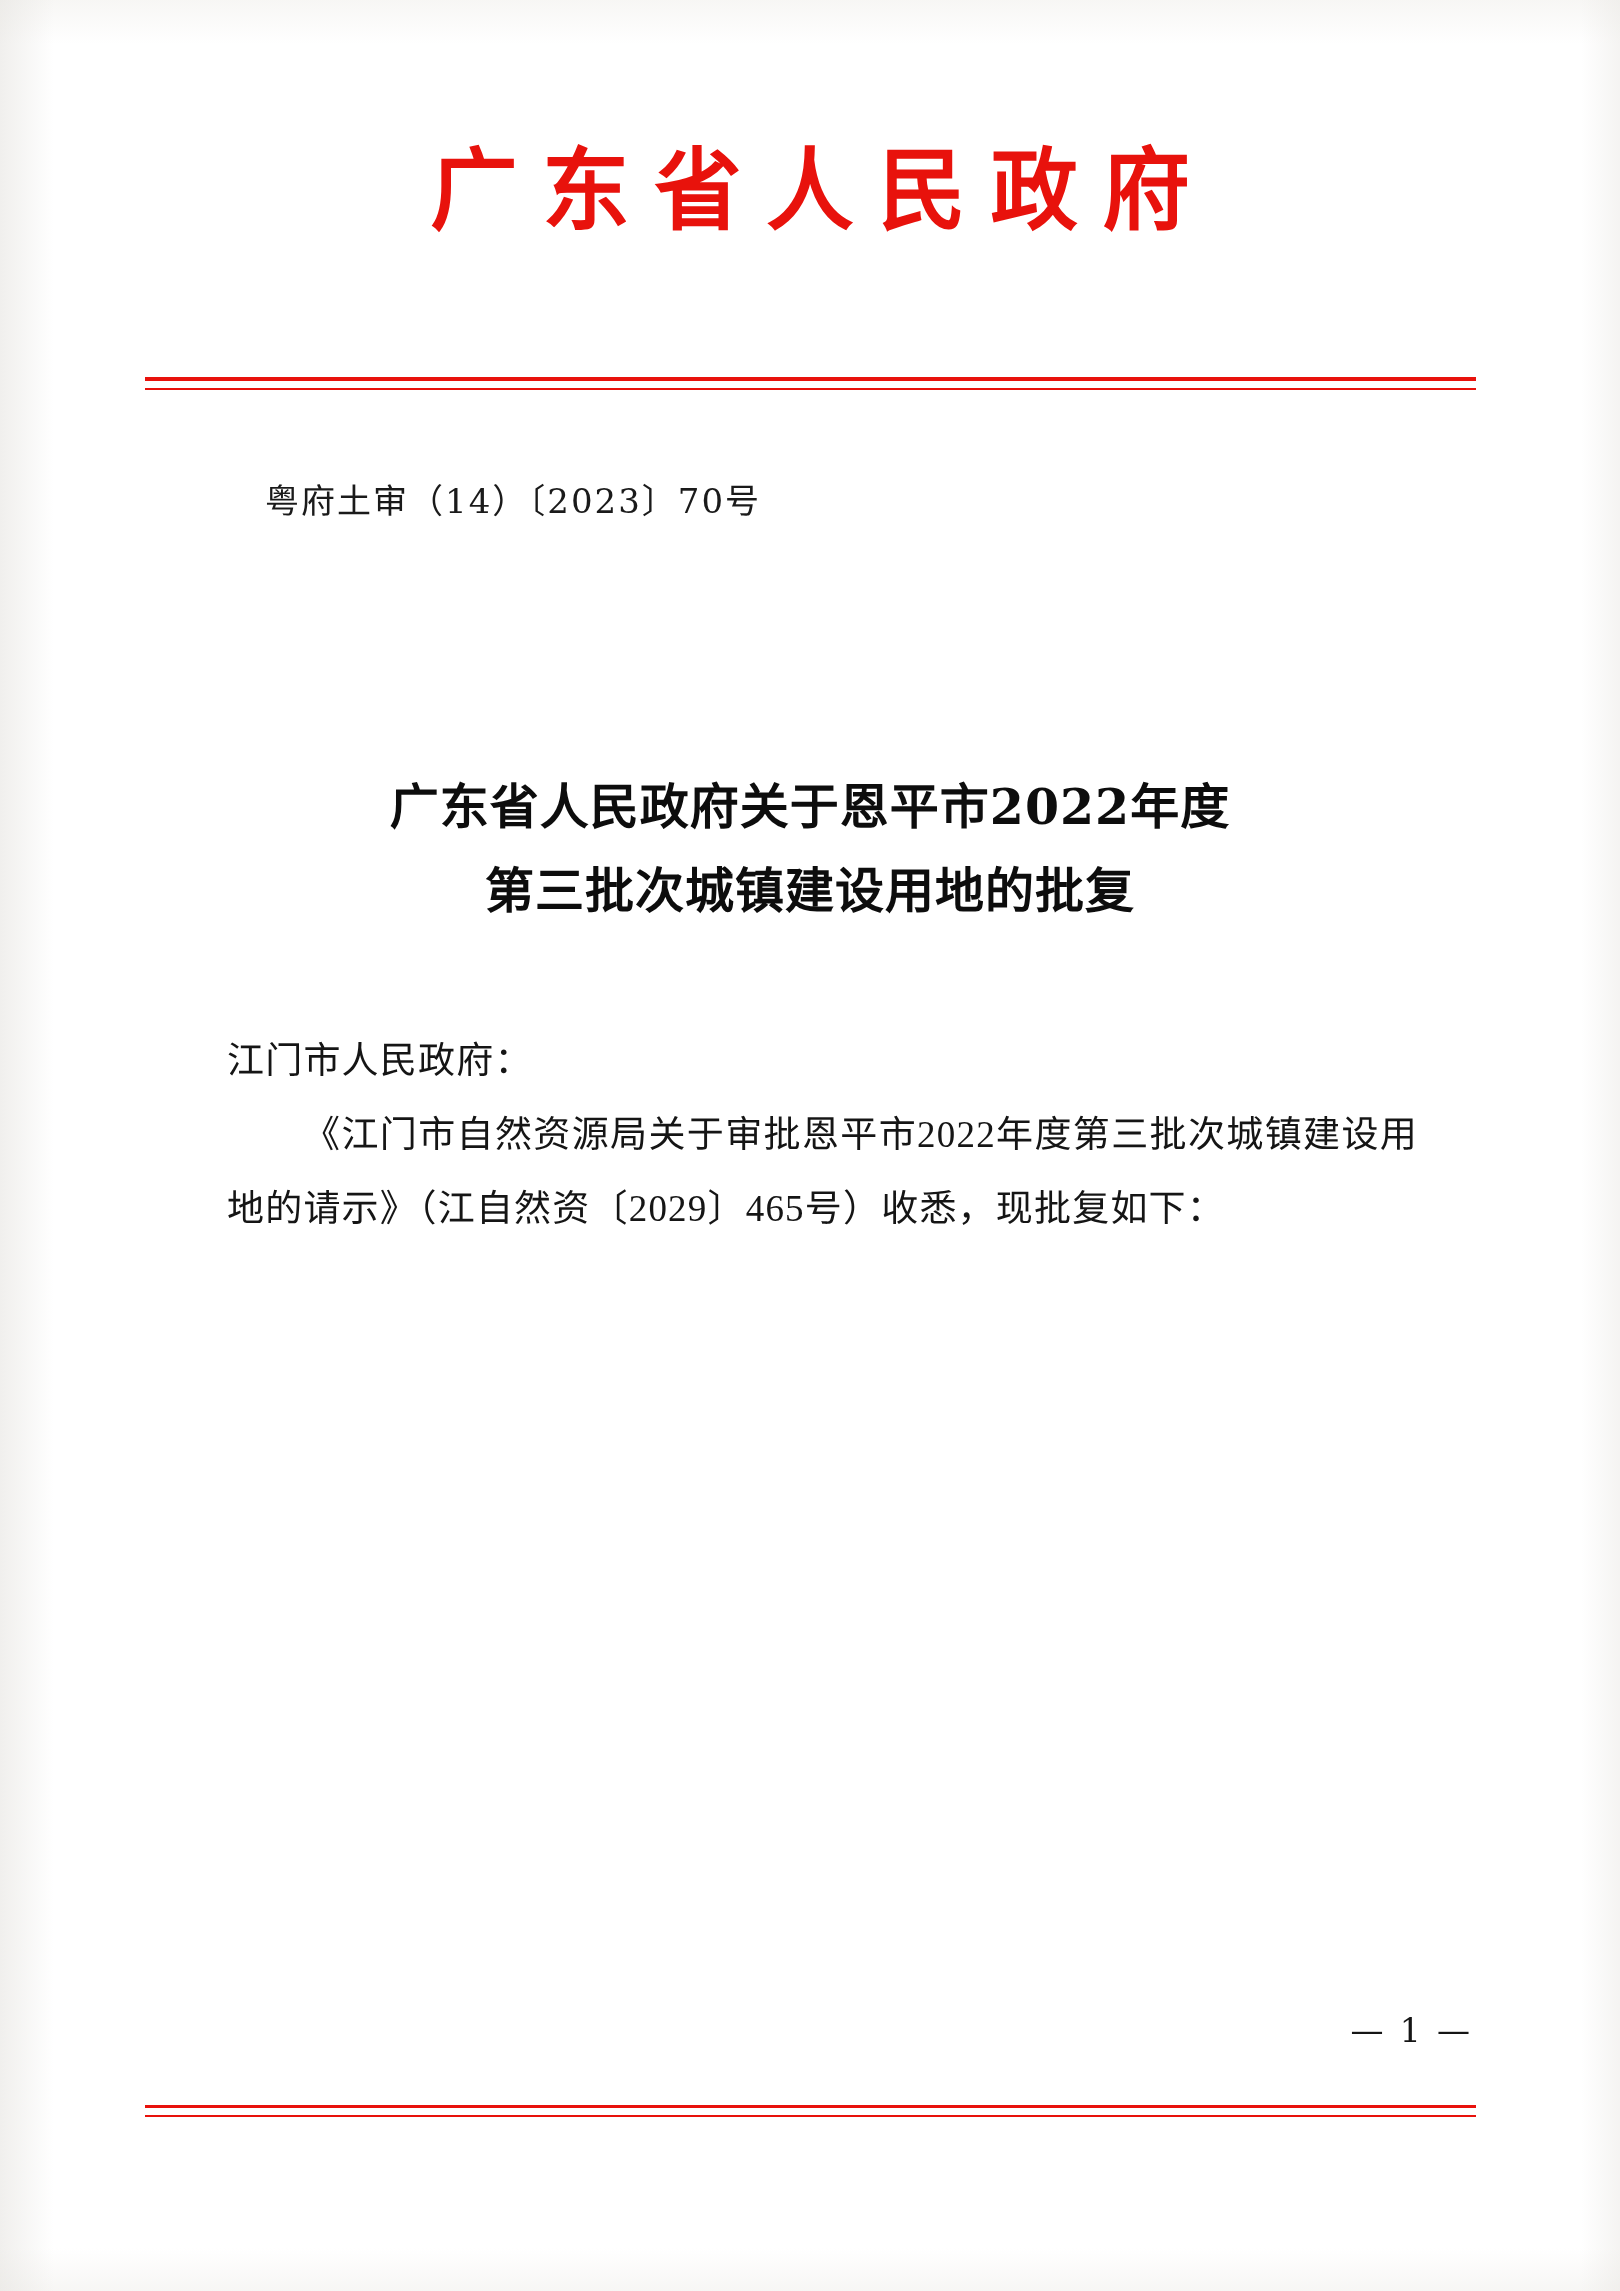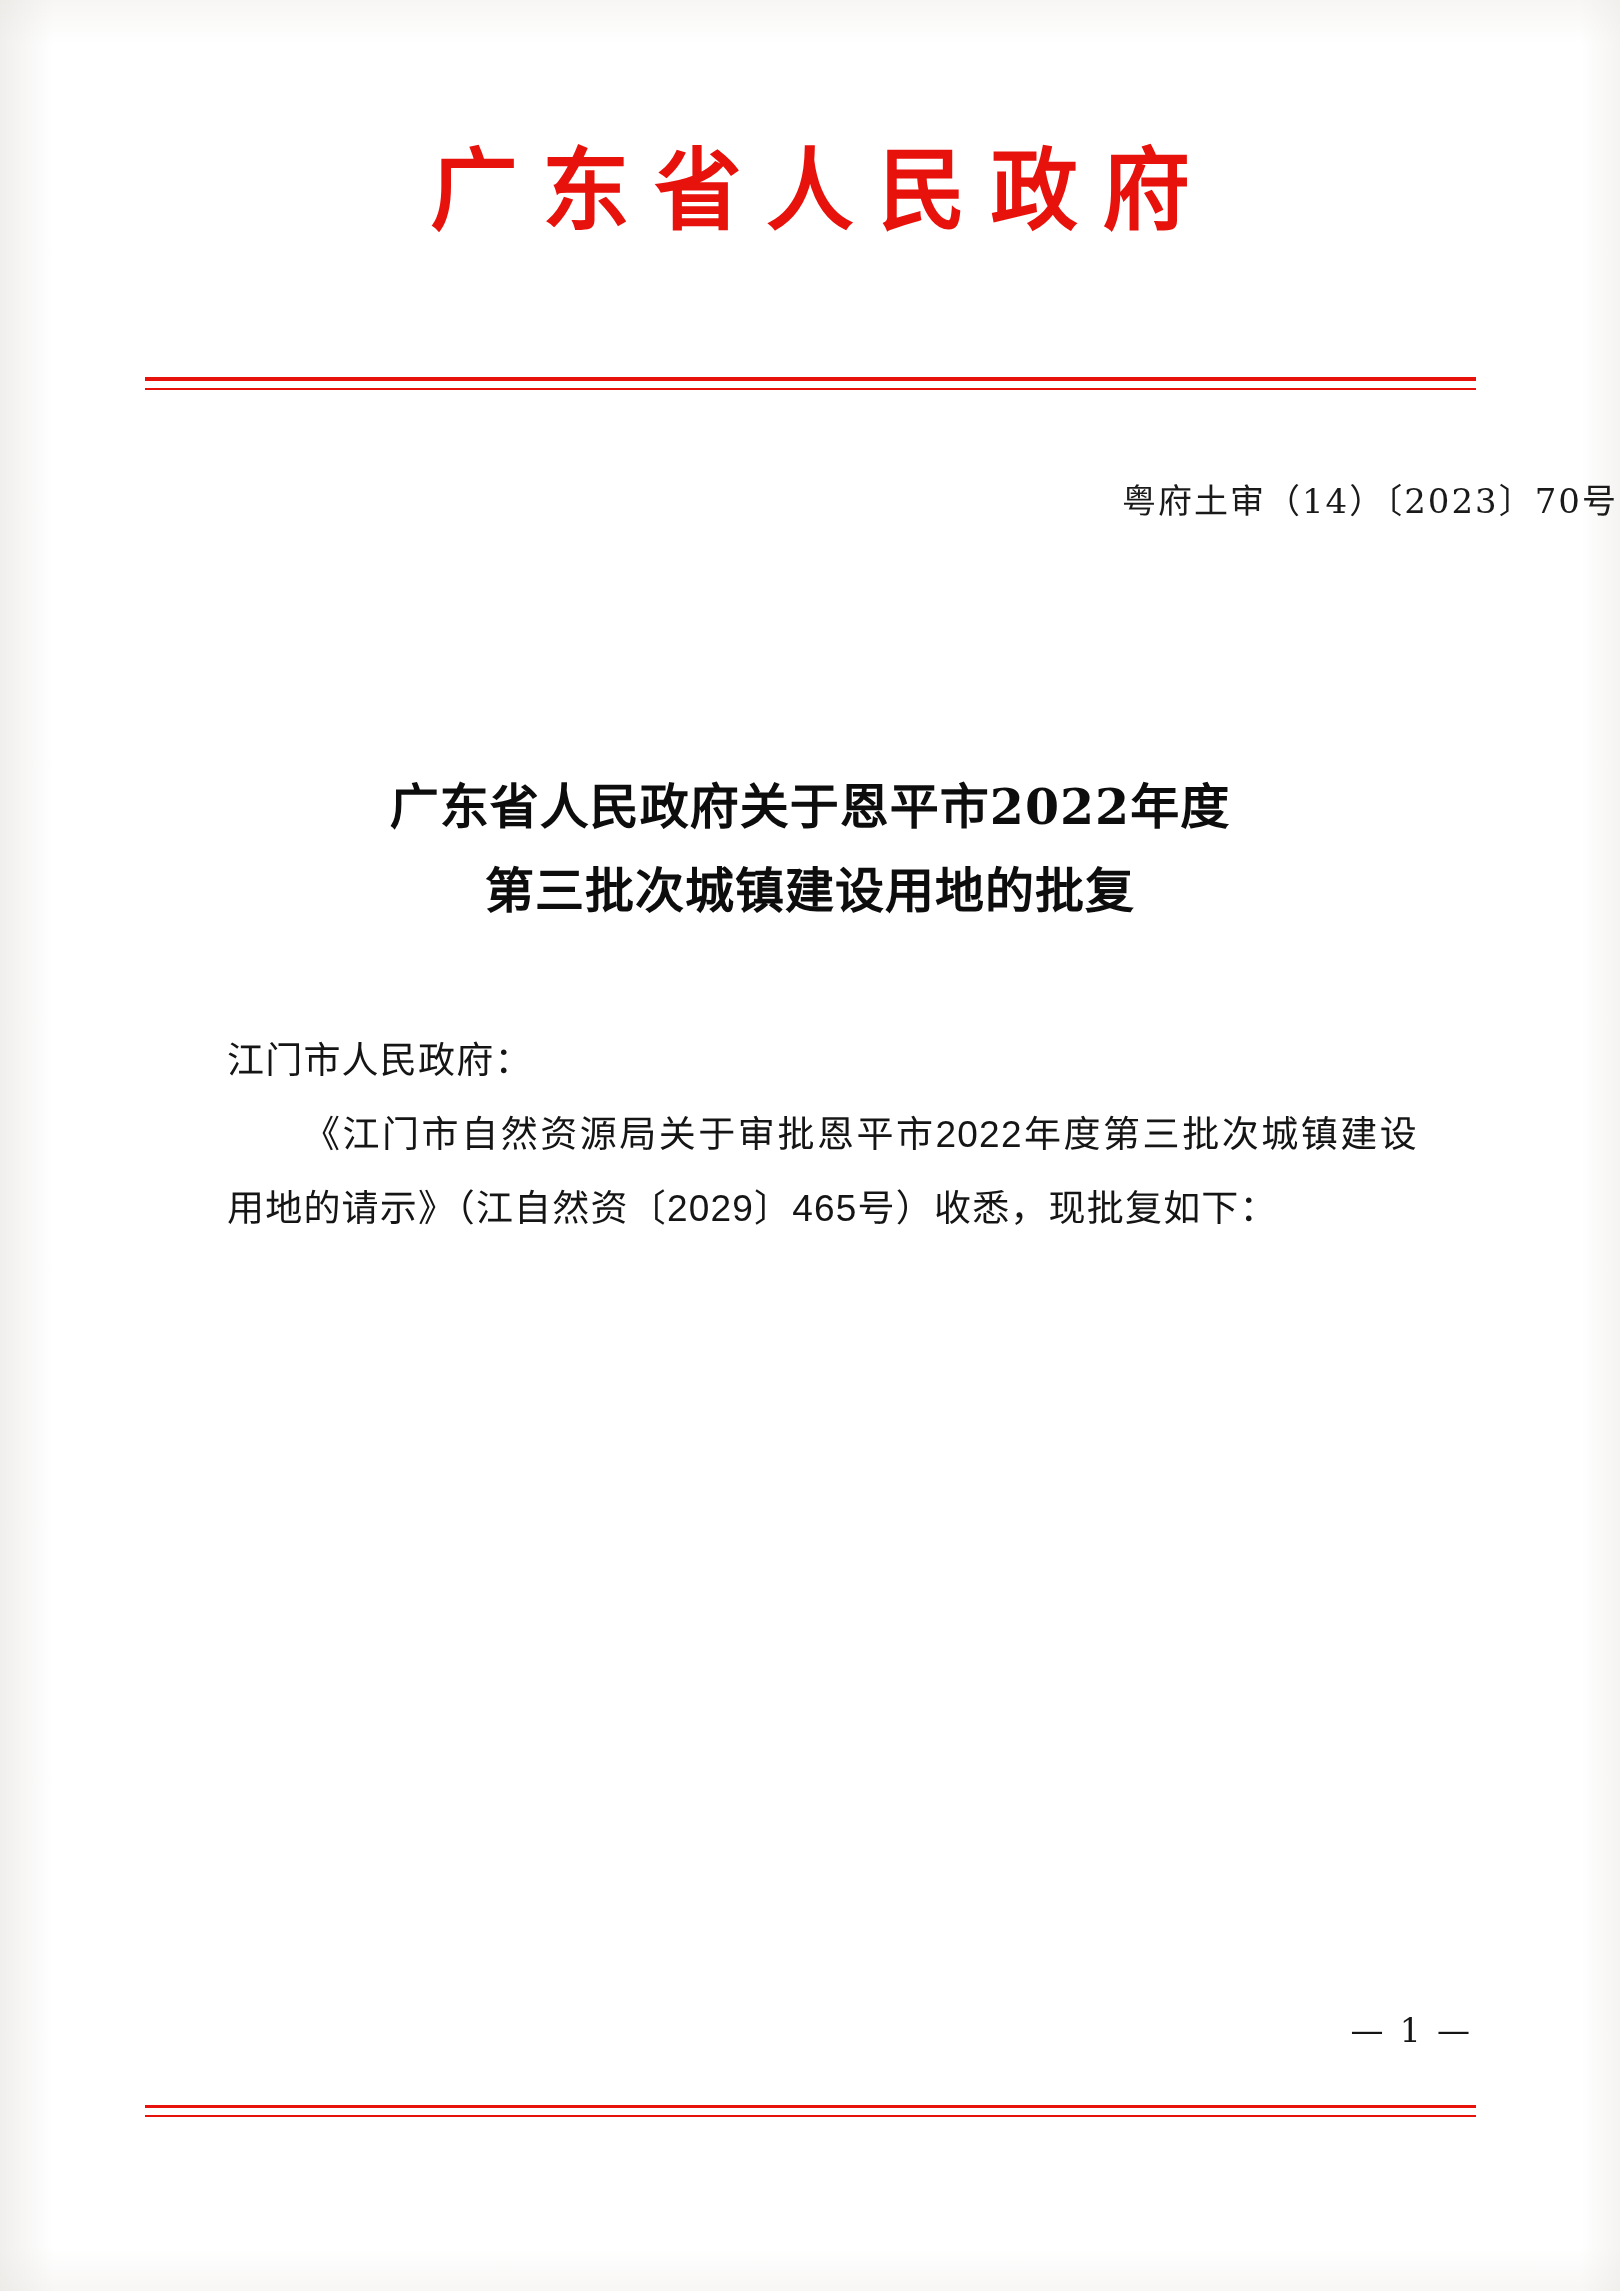--- a/index.html
+++ b/index.html
@@ -73,29 +73,28 @@
     height: 2px;
     background: #e8120c;
   }
 
   
   .doc-number {
     position: absolute;
     top: 478px;
     left: 0;
     width: 1580px;
-    text-align: right;
+    text-align: left;
     font-family: "DejaVu Serif", "Liberation Serif", serif;
     font-size: 34px;
     line-height: 1.4;
     letter-spacing: 2px;
     color: #1a1a1a;
     padding-left: 265px;
     box-sizing: border-box;
-    margin-left: 38px;
   }
 
   
   .doc-title {
     position: absolute;
     top: 765px;
     left: 0;
     width: 100%;
     text-align: center;
   }
@@ -109,21 +108,21 @@
   }
 
   
   .body-block {
     position: absolute;
     top: 1024px;
     left: 227px;
     width: 1191px;
   }
   .para {
-    font-family: Liberation Sans, sans-serif;
+    font-family: Liberation Serif, serif;
     font-size: 37px;
     line-height: 74px;
     letter-spacing: 1.2px;
     color: #151515;
     text-align: justify;
     text-justify: inter-character;
     margin: 0;
   }
   .para.salutation { text-indent: 0; }
   .para.indent     { text-indent: 76px; }

